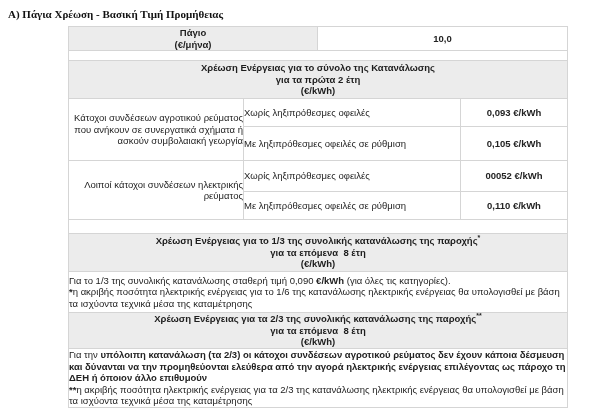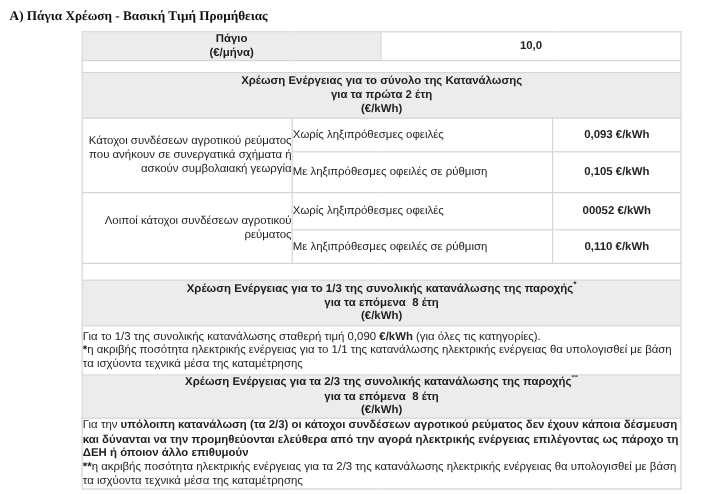--- a/index.html
+++ b/index.html
@@ -108,21 +108,21 @@
     <td class="category" rowspan="2">Κάτοχοι συνδέσεων αγροτικού ρεύματος που ανήκουν σε συνεργατικά σχήματα ή ασκούν συμβολαιακή γεωργία</td>
     <td class="condition" colspan="2">Χωρίς ληξιπρόθεσμες οφειλές</td>
     <td class="price">0,093 €/kWh</td>
   </tr>
   <tr class="r-a2">
     <td class="condition" colspan="2">Με ληξιπρόθεσμες οφειλές σε ρύθμιση</td>
     <td class="price">0,105 €/kWh</td>
   </tr>
 
   <tr class="r-a3">
-    <td class="category" rowspan="2">Λοιποί κάτοχοι συνδέσεων αγροτικού ρεύματος</td>
+    <td class="category" rowspan="2">Λοιποί κάτοχοι συνδέσεων ηλεκτρικής ρεύματος</td>
     <td class="condition" colspan="2">Χωρίς ληξιπρόθεσμες οφειλές</td>
     <td class="price">00052 €/kWh</td>
   </tr>
   <tr class="r-a4">
     <td class="condition" colspan="2">Με ληξιπρόθεσμες οφειλές σε ρύθμιση</td>
     <td class="price">0,110 €/kWh</td>
   </tr>
 
   <tr class="r-gap2">
     <td colspan="4"></td>
@@ -132,21 +132,21 @@
     <td class="hdr" colspan="4">
       <div class="hline"><span>Χρέωση Ενέργειας για το 1/3 της συνολικής κατανάλωσης της παροχής</span><sup>*</sup></div>
       <div class="hline">για τα επόμενα  8 έτη</div>
       <div class="hline">(€/kWh)</div>
     </td>
   </tr>
 
   <tr class="r-noteB">
     <td class="note" colspan="4">
       <span>Για το 1/3 της συνολικής κατανάλωσης σταθερή τιμή 0,090 </span><span class="b">€/kWh</span><span> (για όλες τις κατηγορίες).</span><br>
-      <span class="b">*</span><span>η ακριβής ποσότητα ηλεκτρικής ενέργειας για το 1/1 της κατανάλωσης ηλεκτρικής ενέργειας θα υπολογισθεί με βάση τα ισχύοντα τεχνικά μέσα της καταμέτρησης</span>
+      <span class="b">*</span><span>η ακριβής ποσότητα ηλεκτρικής ενέργειας για το 1/6 της κατανάλωσης ηλεκτρικής ενέργειας θα υπολογισθεί με βάση τα ισχύοντα τεχνικά μέσα της καταμέτρησης</span>
     </td>
   </tr>
 
   <tr class="r-hdr2">
     <td class="hdr" colspan="4">
       <div class="hline"><span>Χρέωση Ενέργειας για τα 2/3 της συνολικής κατανάλωσης της παροχής</span><sup>**</sup></div>
       <div class="hline">για τα επόμενα  8 έτη</div>
       <div class="hline">(€/kWh)</div>
     </td>
   </tr>

